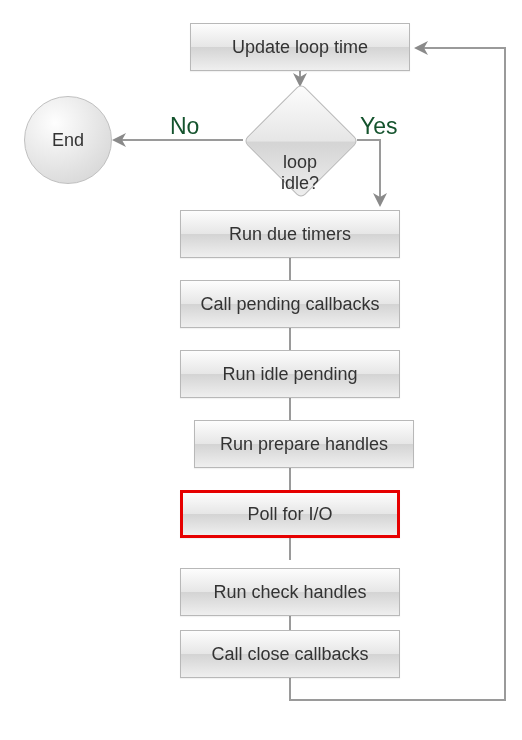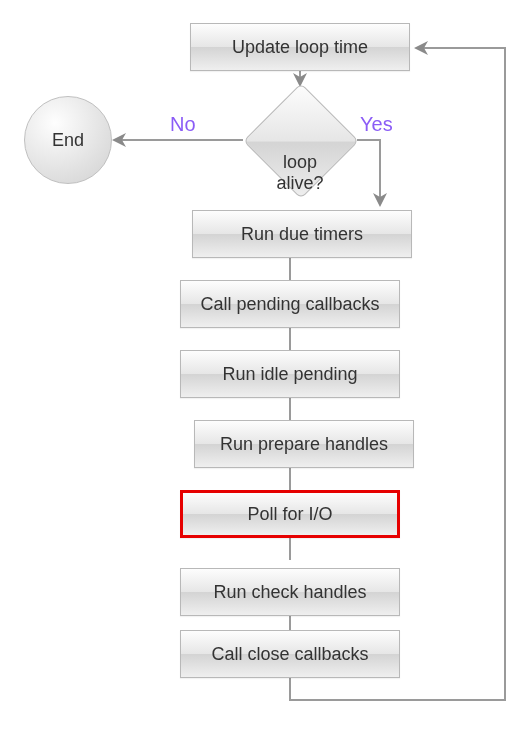--- a/index.html
+++ b/index.html
@@ -59,22 +59,22 @@
     position: absolute;
     top: 0; left: 0; right: 0; bottom: 0;
     display: flex;
     align-items: flex-end;
     justify-content: center;
     text-align: center;
     line-height: 1.2;
   }
   .edge-label {
     position: absolute;
-    font-size: 20px;
-    color: #8b5cf6;
+    font-size: 23px;
+    color: #14532d;
   }
   svg.arrows {
     position: absolute;
     top: 0; left: 0;
     width: 522px;
     height: 740px;
     pointer-events: none;
   }
 </style>
 </head>
@@ -105,33 +105,33 @@
 
 <div class="node rect" style="left:190px; top:23px;">
   <span>Update loop time</span>
 </div>
 
 <div class="diamond-wrap" style="left:245px; top:85px;">
   <div class="diamond"></div>
   <div class="diamond-label">
     <span>
       <span>loop</span><br>
-      <span>alive?</span>
+      <span>idle?</span>
     </span>
   </div>
 </div>
 
 <div class="node circle" style="left:24px; top:96px;">
   <span>End</span>
 </div>
 
 <div class="edge-label" style="left:170px; top:113px;">No</div>
 <div class="edge-label" style="left:360px; top:113px;">Yes</div>
 
-<div class="node rect" style="left:192px; top:210px;">
+<div class="node rect" style="left:180px; top:210px;">
   <span>Run due timers</span>
 </div>
 
 <div class="node rect" style="left:180px; top:280px;">
   <span>Call pending callbacks</span>
 </div>
 
 <div class="node rect" style="left:180px; top:350px;">
   <span>Run idle pending</span>
 </div>

